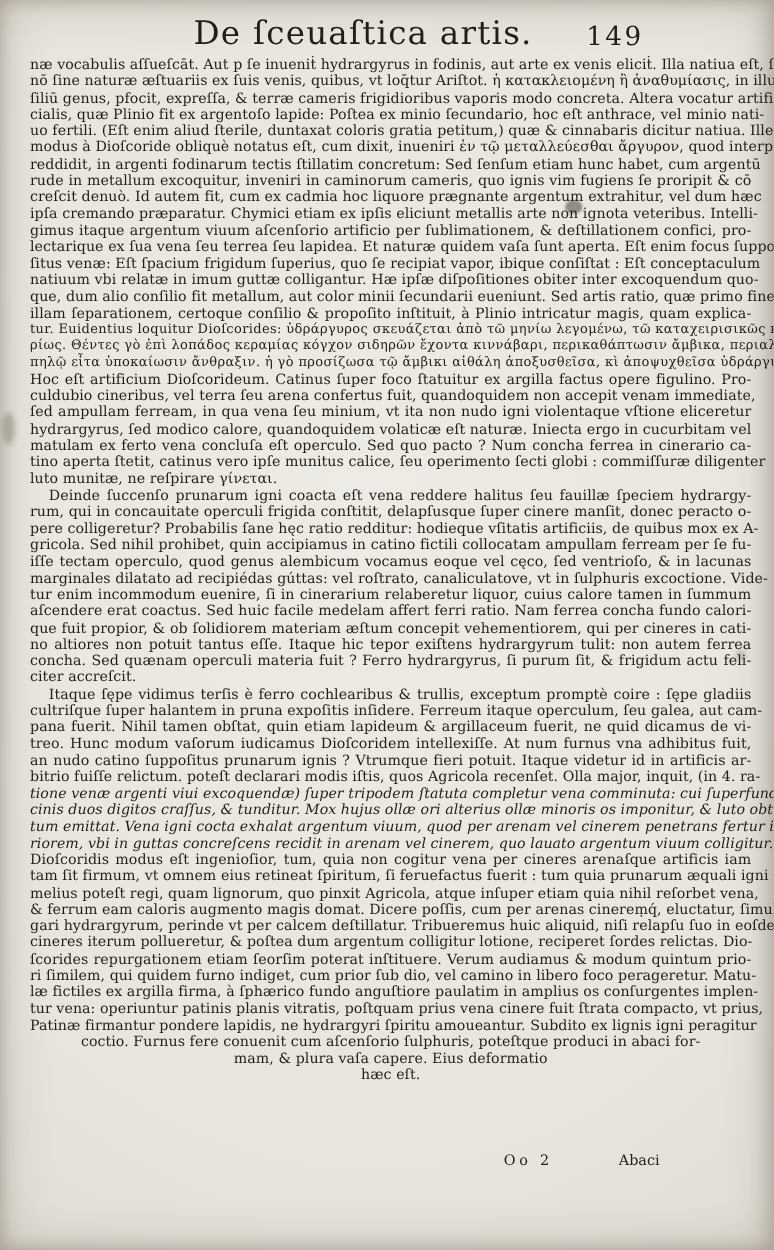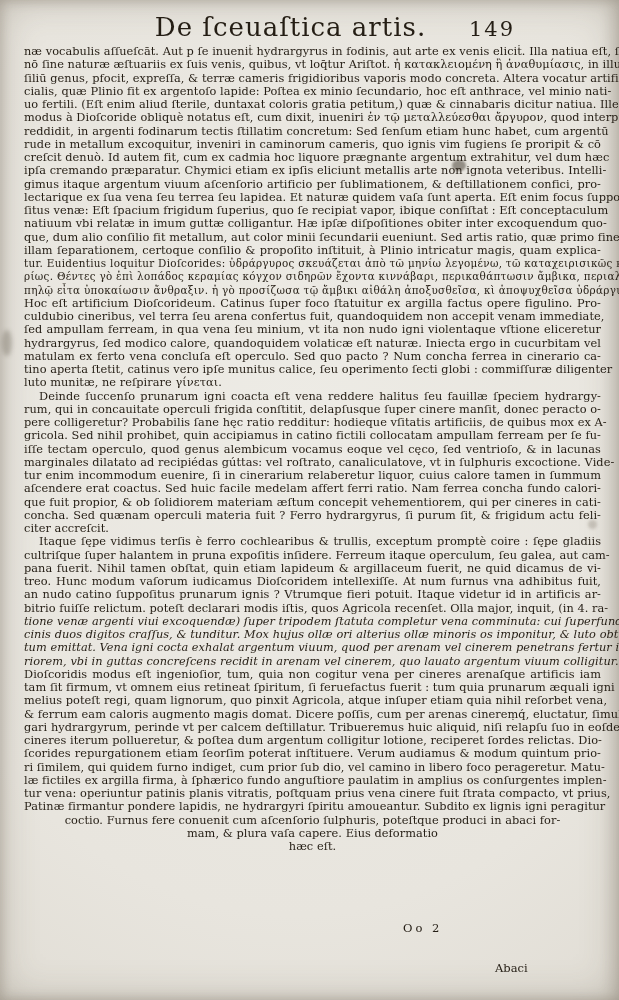--- a/index.html
+++ b/index.html
@@ -30,21 +30,21 @@
     text-align:justify;text-align-last:justify;
     white-space:nowrap;letter-spacing:.05px;
   }
   .line.g{font-size:10.4px;letter-spacing:.3px;}
   .line.i{font-style:italic;}
   .line.in{text-indent:15px;}
   .line.end{text-align-last:left;}
   .line.c{text-align:left;text-align-last:center;white-space:normal;}
   #footer-row{position:absolute;top:921px;left:0;width:100%;font-size:11.5px;}
   #signature-mark{position:absolute;left:363px;letter-spacing:3px;margin-left:40px;}
-  #catchword{position:absolute;left:495px;margin-top:40px;}
+  #catchword{position:absolute;left:495px;}
 </style>
 </head>
 <body>
 
 <div id="scan">
   <div id="header">
     <div id="page-title">De ſceuaſtica artis.</div>
     <div id="page-number">149</div>
   </div>
 
@@ -77,20 +77,21 @@
       <div class="line end">luto munitæ, ne reſpirare γίνεται.</div>
       <div class="line in">Deinde ſuccenſo prunarum igni coacta eſt vena reddere halitus ſeu fauillæ ſpeciem hydrargy-</div>
       <div class="line">rum, qui in concauitate operculi frigida conſtitit, delapſusque ſuper cinere manſit, donec peracto o-</div>
       <div class="line">pere colligeretur? Probabilis ſane hęc ratio redditur: hodieque vſitatis artificiis, de quibus mox ex A-</div>
       <div class="line">gricola. Sed nihil prohibet, quin accipiamus in catino fictili collocatam ampullam ferream per ſe fu-</div>
       <div class="line">iſſe tectam operculo, quod genus alembicum vocamus eoque vel cęco, ſed ventrioſo, &amp; in lacunas</div>
       <div class="line">marginales dilatato ad recipiédas gúttas: vel roſtrato, canaliculatove, vt in ſulphuris excoctione. Vide-</div>
       <div class="line">tur enim incommodum euenire, ſi in cinerarium relaberetur liquor, cuius calore tamen in ſummum</div>
       <div class="line">aſcendere erat coactus. Sed huic facile medelam affert ferri ratio. Nam ferrea concha fundo calori-</div>
       <div class="line">que fuit propior, &amp; ob ſolidiorem materiam æſtum concepit vehementiorem, qui per cineres in cati-</div>
+      <div class="line">no altiores non potuit tantus eſſe. Itaque hic tepor exiſtens hydrargyrum tulit: non autem ferrea</div>
       <div class="line">concha. Sed quænam operculi materia fuit ? Ferro hydrargyrus, ſi purum ſit, &amp; frigidum actu feli-</div>
       <div class="line end">citer accreſcit.</div>
       <div class="line in">Itaque ſępe vidimus terſis è ferro cochlearibus &amp; trullis, exceptum promptè coire : ſępe gladiis</div>
       <div class="line">cultriſque ſuper halantem in pruna expoſitis inſidere. Ferreum itaque operculum, ſeu galea, aut cam-</div>
       <div class="line">pana fuerit. Nihil tamen obſtat, quin etiam lapideum &amp; argillaceum fuerit, ne quid dicamus de vi-</div>
       <div class="line">treo. Hunc modum vaſorum iudicamus Dioſcoridem intellexiſſe. At num furnus vna adhibitus fuit,</div>
       <div class="line">an nudo catino ſuppoſitus prunarum ignis ? Vtrumque fieri potuit. Itaque videtur id in artificis ar-</div>
       <div class="line">bitrio fuiſſe relictum. poteſt declarari modis iſtis, quos Agricola recenſet. Olla major, inquit, (in 4. ra-</div>
       <div class="line i">tione venæ argenti viui excoquendæ) ſuper tripodem ſtatuta completur vena comminuta: cui ſuperfunditur arena vel</div>
       <div class="line i">cinis duos digitos craſſus, &amp; tunditur. Mox hujus ollæ ori alterius ollæ minoris os imponitur, &amp; luto obturatur, ne ſpiri-</div>

